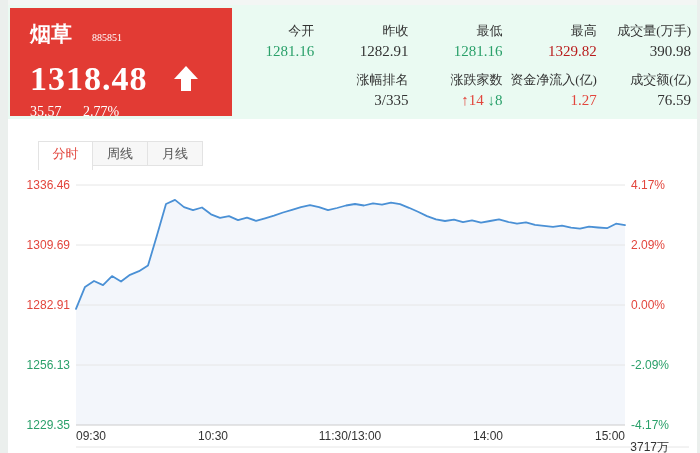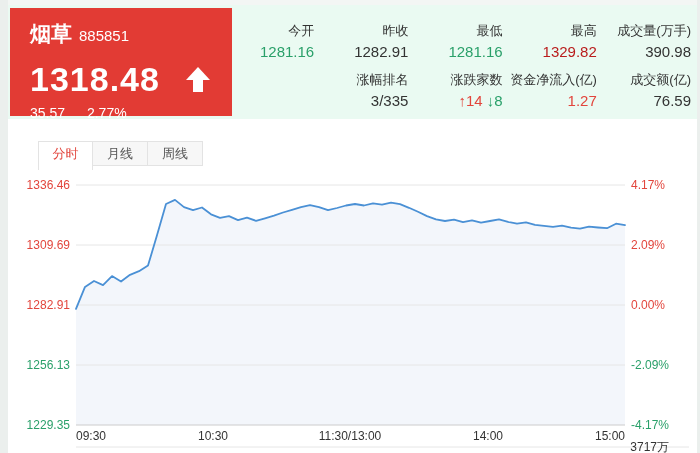--- a/index.html
+++ b/index.html
@@ -6,28 +6,28 @@
   html,body { width:700px; height:453px; overflow:hidden; }
   body {
     background:#ebefed;
     font-family:"Liberation Sans","DejaVu Sans",sans-serif;
     color:#333;
   }
   .page { width:689px; height:453px; margin-left:8px; background:#fff; }
   .top-strip { height:5px; background:#f3f6f4; }
 
   
-  .header { height:114px; background:#eafaf2; position:relative; }
+  .header { height:114px; background:#eafaf2; position:relative;font-family:Liberation Serif, serif; }
   .quote-box {
     position:absolute; left:2px; top:3px; width:222px; height:108px;
     background:#e23b34; color:#fff; padding:12px 0 0 20px;
   }
   .quote-line1 { display:flex; align-items:baseline; }
   .quote-name { font-size:21px; font-weight:bold; }
-  .quote-code { font-size:15px; margin-left:7px; }
+  .quote-code { font-size:10px; margin-left:20px; }
   .quote-line2 { display:flex; align-items:center; margin-top:12px; }
   .quote-price { font-size:34px; font-weight:bold; letter-spacing:1px; }
   .arrow-up-icon { position:relative; width:24px; height:28px; margin-left:26px; display:inline-block; }
   .arrow-up-icon::before {
     content:""; position:absolute; top:1px; left:0;
     border-left:12px solid transparent; border-right:12px solid transparent;
     border-bottom:13px solid #fff;
   }
   .arrow-up-icon::after {
     content:""; position:absolute; top:13px; left:7px; width:10px; height:13px; background:#fff;
@@ -135,22 +135,22 @@
         <div class="stat-cell">
           <div class="stat-label">成交额(亿)</div>
           <div class="stat-value" style="color: rgb(51, 51, 51);">76.59</div>
         </div>
       </div>
     </div>
   </div>
 
   <div class="tabs">
     <div class="tab active">分时</div>
+    <div class="tab">周线</div>
     <div class="tab">月线</div>
-    <div class="tab">周线</div>
   </div>
 
   <div class="chart-wrap">
     <svg id="minute-chart" width="689" height="283" viewBox="0 0 689 283">
       <path id="price-area" stroke="none" d="M68.0,138.8 L77.0,116.9 L86.0,111.0 L95.0,115.1 L104.0,106.1 L113.0,111.5 L122.0,104.8 L131.0,101.2 L140.0,95.6 L149.0,65.3 L158.0,34.0 L167.0,29.9 L176.0,37.1 L185.0,40.2 L194.0,37.5 L203.0,44.3 L212.0,47.8 L221.0,46.1 L230.0,50.1 L239.0,47.6 L248.0,50.8 L257.0,48.3 L266.0,45.6 L275.0,42.5 L284.0,39.8 L293.0,37.1 L302.0,35.1 L311.0,37.1 L320.0,40.2 L329.0,38.0 L338.0,35.5 L347.0,34.0 L356.0,35.5 L365.0,33.3 L374.0,34.6 L383.0,32.6 L392.0,34.2 L401.0,37.8 L410.0,41.8 L419.0,46.1 L428.0,49.4 L437.0,51.0 L446.0,49.6 L455.0,52.1 L464.0,50.3 L473.0,52.6 L482.0,51.0 L491.0,49.4 L500.0,51.9 L509.0,53.7 L518.0,52.3 L527.0,54.8 L536.0,55.9 L545.0,56.8 L554.0,55.7 L563.0,57.7 L572.0,58.6 L581.0,56.6 L590.0,57.5 L599.0,58.2 L608.0,53.7 L617.0,55.2 L617,255 L68,255 Z" fill="#f3f6fb"></path>
       <g>
         <line class="grid" x1="68" y1="15" x2="617" y2="15"></line>
         <line class="grid" x1="68" y1="75" x2="617" y2="75"></line>
         <line class="grid" x1="68" y1="135" x2="617" y2="135"></line>
         <line class="grid" x1="68" y1="195" x2="617" y2="195"></line>

